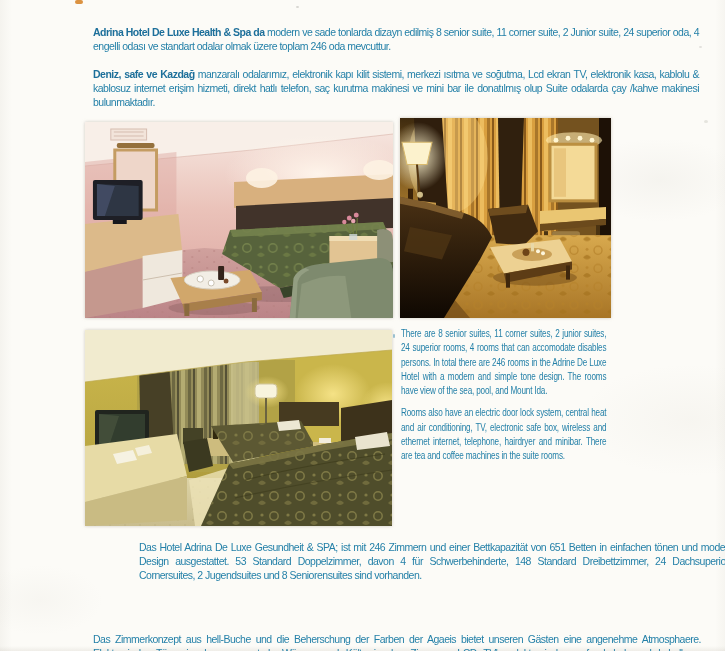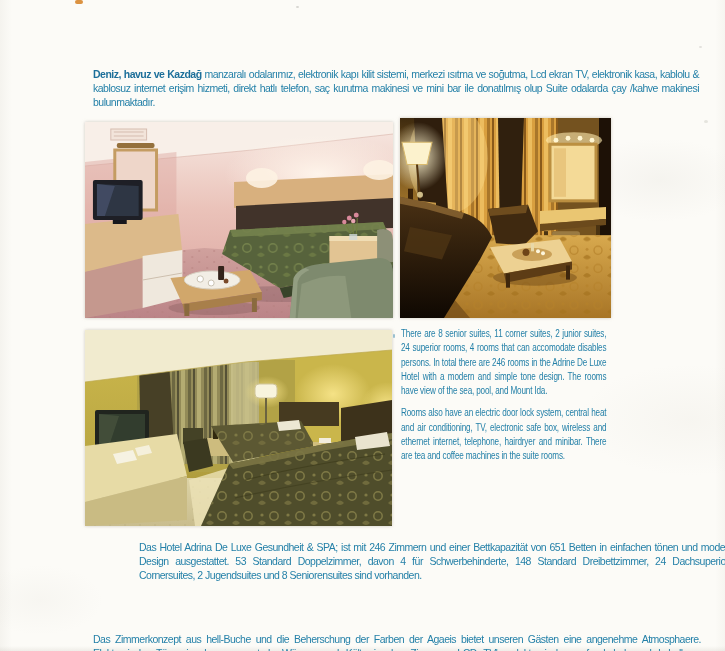--- a/index.html
+++ b/index.html
@@ -139,22 +139,23 @@
 </svg>
 
 <div class="page">
 
   <span class="speck sp-orange"></span>
   <span class="speck sp-gray1"></span>
   <span class="speck sp-gray2"></span>
   <span class="speck sp-gray3"></span>
   <span class="speck sp-teal"></span>
 
-
-  <p class="para tr2"><span class="lead">Deniz, havuz ve Kazdağ</span><span> manzaralı odalarımız, elektronik kapı kilit sistemi, merkezi ısıtma ve soğutma, Lcd ekran TV, elektronik kasa, kablolu &amp; kablosuz internet erişim hizmeti, direkt hatlı telefon, saç kurutma makinesi ve mini bar ile donatılmış olup Suite odalarda çay /kahve makinesi bulunmaktadır.</span></p>
+  <p class="para tr1"><span class="lead">Adrina Hotel De Luxe Health &amp; Spa da</span><span> modern ve sade tonlarda dizayn edilmiş 8 senior suite, 11 corner suite, 2 Junior suite, 24 superior oda, 4 engelli odası ve standart odalar olmak üzere toplam 246 oda mevcuttur.</span></p>
+
+  <p class="para tr2"><span class="lead">Deniz, safe ve Kazdağ</span><span> manzaralı odalarımız, elektronik kapı kilit sistemi, merkezi ısıtma ve soğutma, Lcd ekran TV, elektronik kasa, kablolu &amp; kablosuz internet erişim hizmeti, direkt hatlı telefon, saç kurutma makinesi ve mini bar ile donatılmış olup Suite odalarda çay /kahve makinesi bulunmaktadır.</span></p>
 
   <div class="photo photo1">
     <svg viewBox="0 0 310 196" preserveAspectRatio="none">
       <rect width="310" height="196" fill="url(#g1wall)"></rect>
       <path d="M0,0 H310 V12 L168,28 0,44 Z" fill="#f8efe8"></path>
       <path d="M0,44 L168,28 L310,12" stroke="#d9b3a9" stroke-width="1" fill="none" opacity=".6"></path>
       <rect x="26" y="7" width="36" height="11" fill="#f2e4da" stroke="#d6bdb0"></rect>
       <line x1="29" y1="10" x2="59" y2="10" stroke="#d6bdb0"></line>
       <line x1="29" y1="14" x2="59" y2="14" stroke="#d6bdb0"></line>
       <ellipse cx="235" cy="52" rx="95" ry="40" fill="url(#g1glow)"></ellipse>

